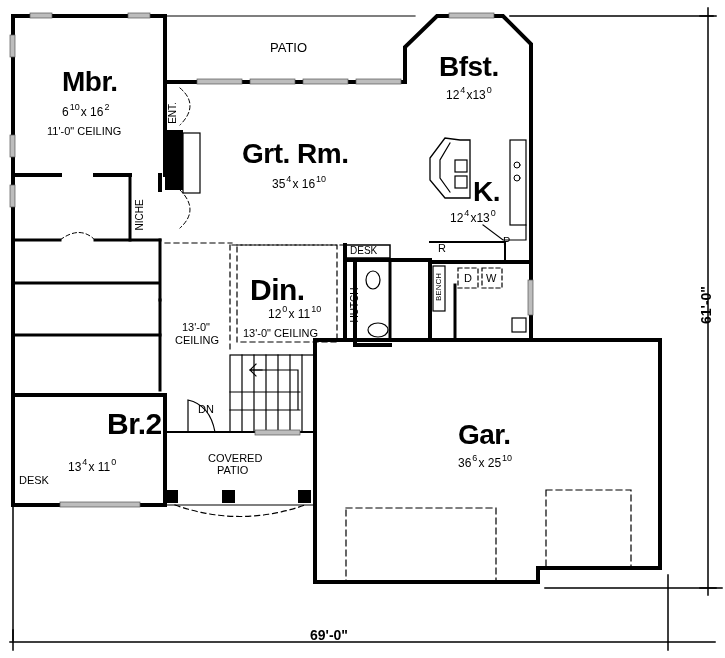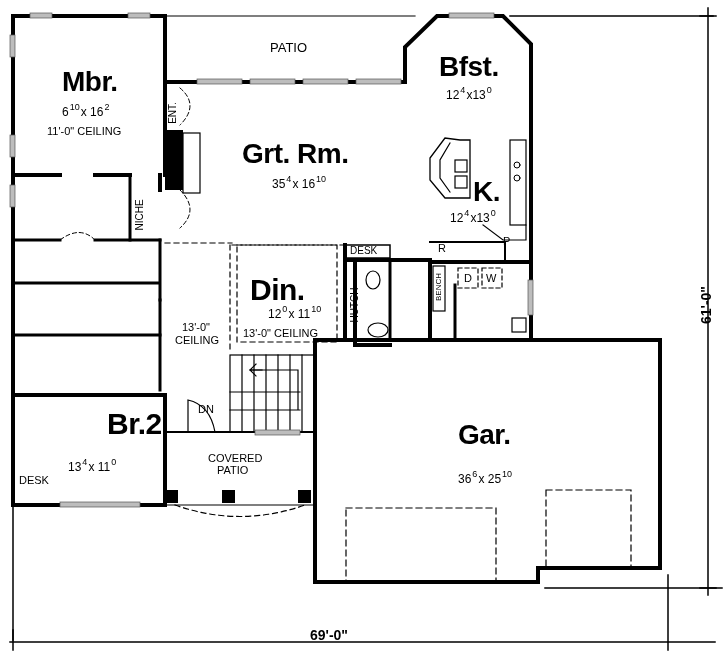--- a/index.html
+++ b/index.html
@@ -170,18 +170,18 @@
 <div class="lbl room-name md" style="left:68px;top:409px;margin-left:39px;">Br.2</div>
 <div class="lbl dim" style="left:68px;top:458px;">
   <span>13</span><sup>4</sup><span>x</span> <span>11</span><sup>0</sup>
 </div>
 <div class="lbl small" style="left:19px;top:475px;">DESK</div>
 
 <div class="lbl small" style="left:208px;top:453px;text-align:center;">COVERED</div>
 <div class="lbl small" style="left:217px;top:465px;">PATIO</div>
 
 <div class="lbl room-name" style="left:458px;top:421px;">Gar.</div>
-<div class="lbl dim" style="left:458px;top:470px;text-align:right;">
+<div class="lbl dim" style="left:458px;top:454px;text-align:right;">
   <span>36</span><sup>6</sup><span>x</span> <span>25</span><sup>10</sup>
 </div>
 
 <div class="lbl overall" style="left:310px;top:628px;">69'-0"</div>
 <div class="lbl overall vert" style="left:687px;top:298px;">61'-0"</div>
 
 </body></html>

